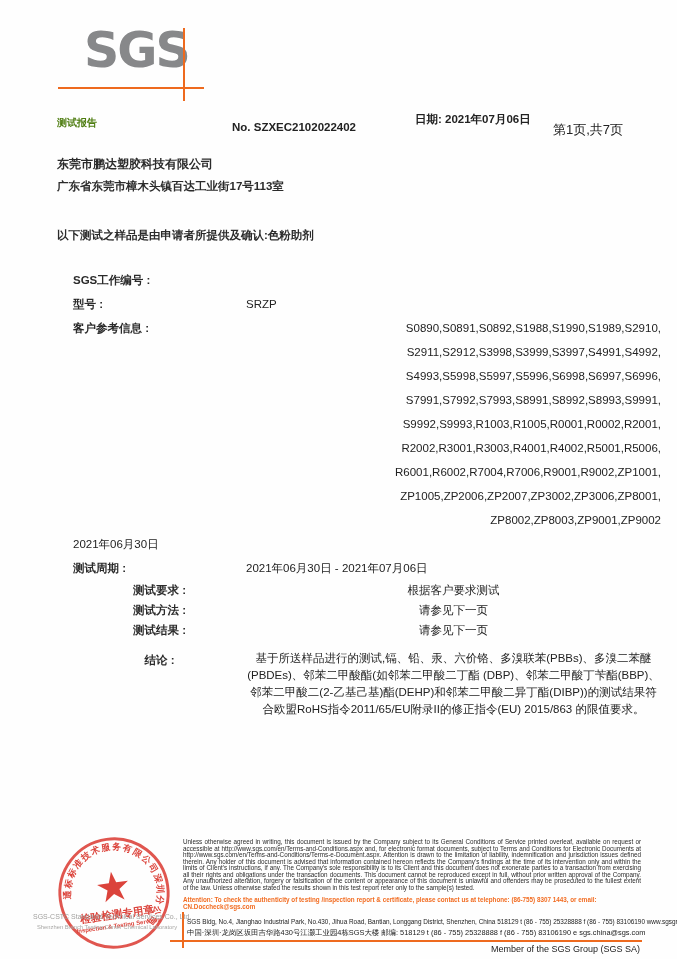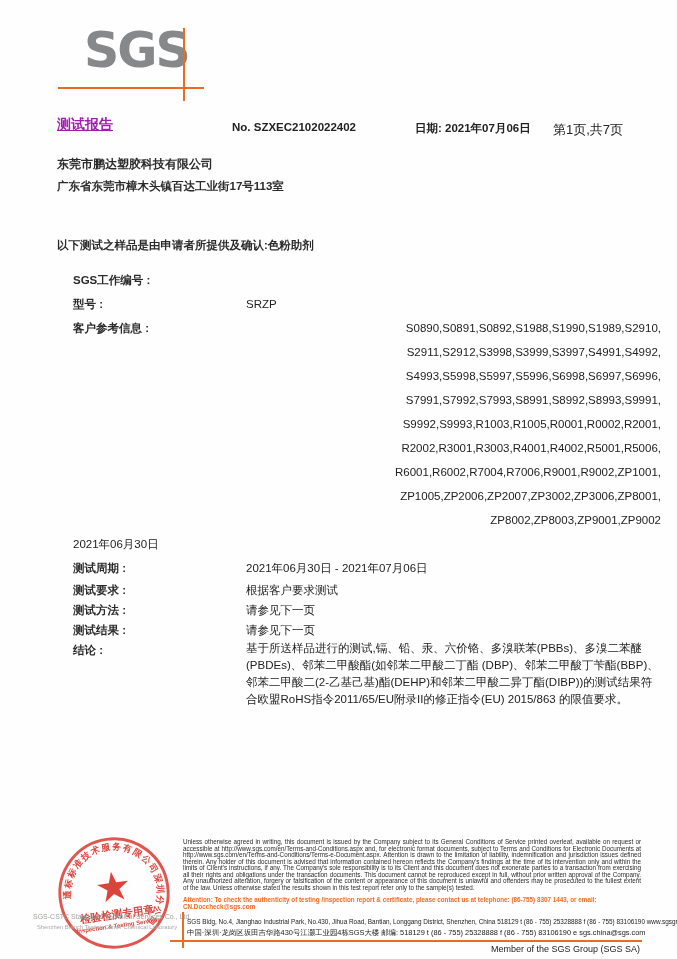--- a/index.html
+++ b/index.html
@@ -12,36 +12,36 @@
   
   .logo-text{
     position:absolute;left:84px;top:26px;
     font-family:"DejaVu Sans","Liberation Sans",sans-serif;
     font-weight:bold;font-size:49px;line-height:49px;
     color:#87888a;letter-spacing:-2px;
   }
   .logo-vline{position:absolute;left:183px;top:28px;width:1.5px;height:73px;background:#ee6a1e;}
   .logo-hline{position:absolute;left:58px;top:87px;width:146px;height:1.5px;background:#ee6a1e;}
   
-  .title{position:absolute;left:57px;top:116px;font-size:14px;font-weight:700;color:#a21caf;text-decoration:underline;}
+  .title{position:absolute;left:57px;top:116px;font-size:10px;font-weight:700;color:#4d7c0f;}
   .report-no{position:absolute;left:232px;top:121px;font-size:11.5px;font-weight:700;color:#222;}
-  .hdr-date{position:absolute;left:415px;top:121px;font-size:11.5px;font-weight:700;color:#222;}
+  .hdr-date{position:absolute;left:415px;top:112px;font-size:11.5px;font-weight:700;color:#222;}
   .hdr-page{position:absolute;left:553px;top:121px;font-size:13px;font-weight:400;color:#222;}
   
   .applicant-name{position:absolute;left:57px;top:156px;font-size:12px;font-weight:600;}
   .applicant-address{position:absolute;left:57px;top:179px;font-size:11.5px;font-weight:600;}
-  .statement{position:absolute;left:57px;top:238px;font-size:11.5px;font-weight:600;}
+  .statement{position:absolute;left:57px;top:228px;font-size:11.5px;font-weight:600;}
   
   .rows{position:absolute;left:73px;top:268px;width:588px;}
   .row{display:flex;align-items:flex-start;}
   .row .lbl{width:173px;flex:0 0 173px;font-size:11.5px;font-weight:600;line-height:24px;}
   .row .val{flex:1;font-size:11.5px;line-height:24px;color:#222;}
-  .row.tight .lbl,.row.tight .val{line-height:20px;}
+  .row.tight .lbl,.row.tight .val{line-height:20px;text-align:center;}
   .multiline{white-space:pre-line;text-align:right;}
-  .row.conclusion{}
+  .row.conclusion{margin-top:10px;text-align:center;}
   .row.conclusion .lbl{line-height:17px;padding-top:2px;}
   .row.conclusion .val{line-height:17px;width:415px;}
   
   .legal{
     position:absolute;left:183px;top:839px;width:458px;
     font-size:6.3px;line-height:6.55px;text-align:justify;color:#2a2a2a;
   }
   .attention{
     position:absolute;left:183px;top:897px;width:458px;
     font-size:6.3px;line-height:6.8px;font-weight:700;color:#f26c21;

